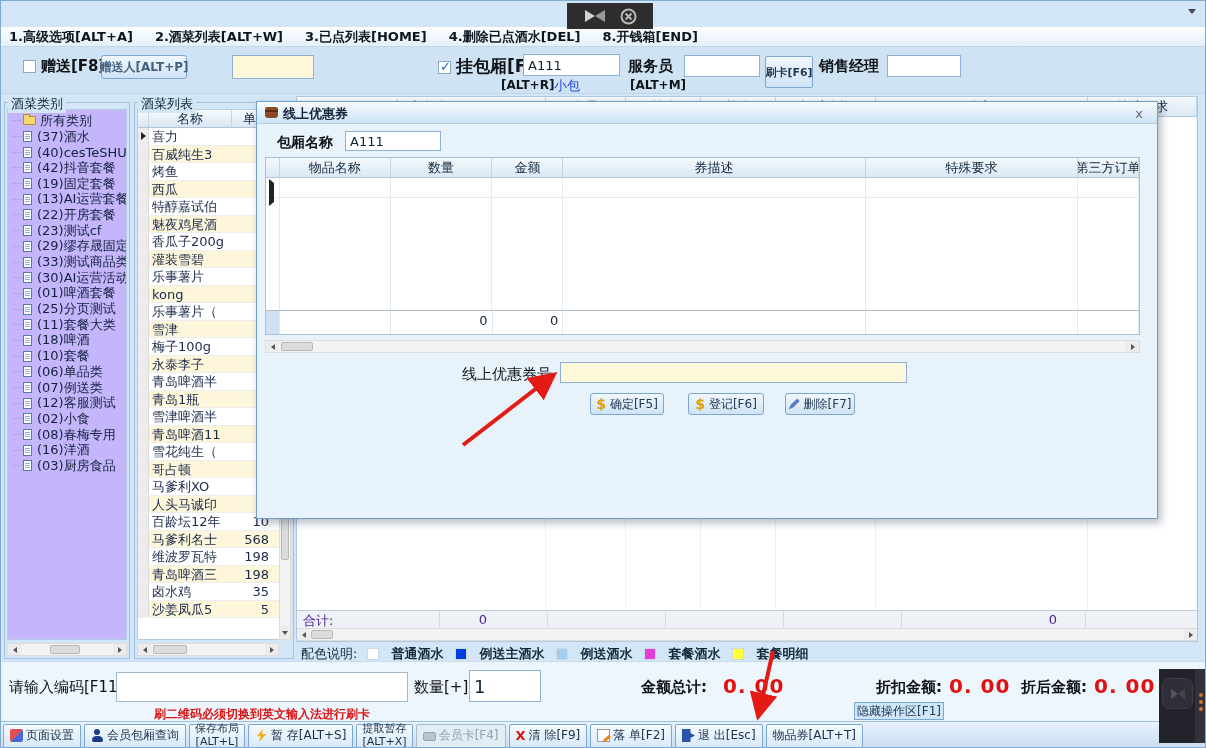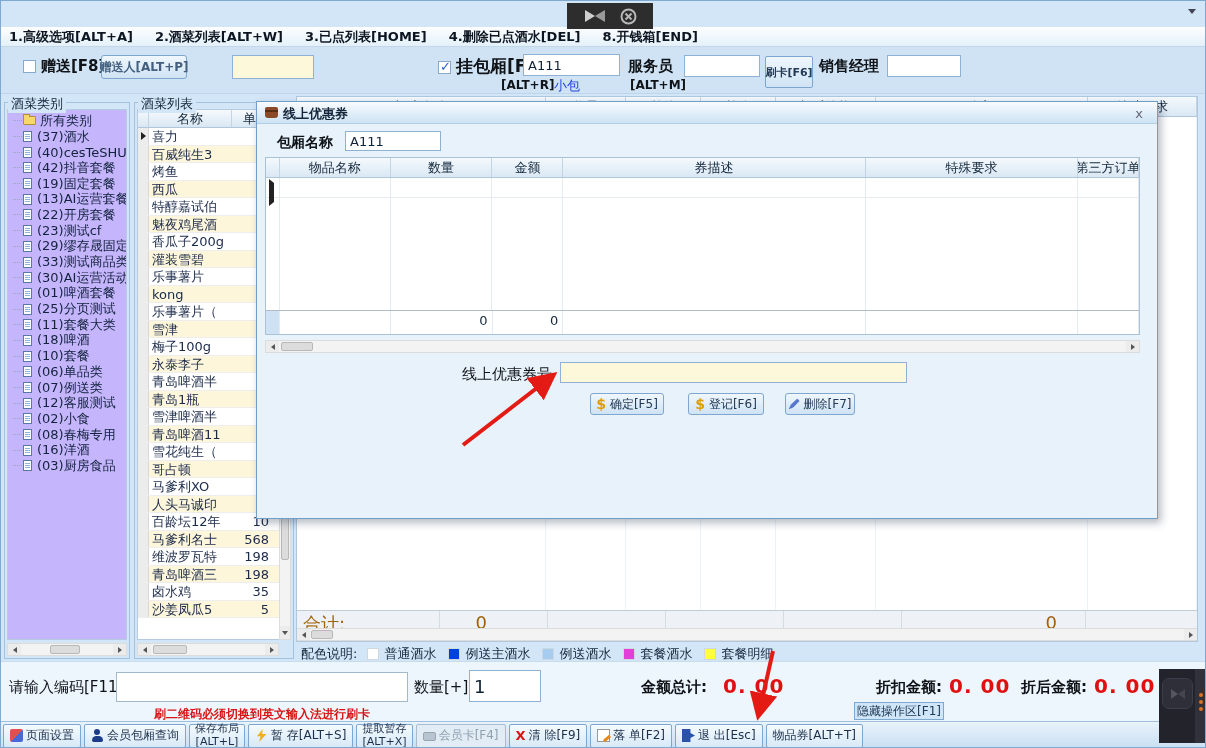--- a/index.html
+++ b/index.html
@@ -50,29 +50,29 @@
 .dish-sel{width:11px;background:#ececec;border-right:1px solid #d8d8d8;display:flex;align-items:center;justify-content:center;flex:none;}
 .dish-nm{width:83px;padding-left:3px;overflow:hidden;white-space:nowrap;line-height:17px;}
 .dish-pr{width:48px;text-align:right;padding-right:11px;line-height:17px;}
 .tri-sel{width:0;height:0;border-left:5px solid #222;border-top:4px solid transparent;border-bottom:4px solid transparent;}
 
 .ordergrid{position:absolute;left:295px;top:95px;width:902px;height:546px;background:#fff;border:1px solid #b0c8dd;}
 .og-header{display:flex;height:20px;background:linear-gradient(#f4f9fd,#dae8f4);border-bottom:1px solid #b0c6da;font-size:13px;color:#14283c;}
 .og-header .hc{display:flex;align-items:center;justify-content:center;border-right:1px solid #c4d4e2;overflow:hidden;white-space:nowrap;}
 .og-body{position:absolute;left:0;right:0;top:20px;bottom:31px;display:flex;}
 .og-body .bc{border-right:1px solid #edf2f7;height:100%;}
-.og-total{position:absolute;left:0;right:0;bottom:13px;height:18px;background:#eef2f7;border-top:1px solid #c2ccd6;font-size:18px;color:#a16207;}
+.og-total{position:absolute;left:0;right:0;bottom:13px;height:18px;background:#eef2f7;border-top:1px solid #c2ccd6;font-size:13px;color:#4c1d95;}
 .og-total .tl{position:absolute;left:6px;top:1px;}
 .og-total .z1{position:absolute;left:120px;width:70px;top:1px;text-align:right;}
 .og-total .z2{position:absolute;left:620px;width:140px;top:1px;text-align:right;}
 .og-total .dv{position:absolute;top:0;bottom:0;width:1px;background:#d4dce4;}
 
 .legend{position:absolute;left:295px;top:645px;width:902px;height:16px;display:flex;align-items:center;font-size:13px;color:#14283c;gap:10px;}
 .legend .sw{width:12px;height:12px;flex:none;border:1px solid #cfd8e0;}
-.legend .li{display:flex;align-items:center;gap:5px;}
+.legend .li{display:flex;align-items:center;gap:12px;font-weight:bold;}
 
 .dialog{position:absolute;left:255px;top:100px;width:902px;height:418px;background:#e7f2fb;border:1px solid #6f9fc8;box-shadow:3px 4px 8px rgba(10,30,60,.3);z-index:40;}
 .dlg-titlebar{position:absolute;top:0;left:0;right:0;height:22px;background:linear-gradient(#f8fbfe,#cde3f4);border-bottom:1px solid #b4cee4;}
 .dlg-title{position:absolute;left:26px;top:3px;font-size:13px;font-weight:bold;color:#16263a;}
 .purse-icon{position:absolute;left:8px;top:5px;width:13px;height:11px;background:#8a4a28;border-radius:2px 2px 3px 3px;}
 .purse-icon::before{content:"";position:absolute;top:3px;left:0;right:0;height:2px;background:#5a2c10;}
 .dlg-close{position:absolute;right:14px;top:4px;font-size:13px;color:#667;cursor:pointer;}
 .dlg-grid{position:absolute;left:8px;top:55px;width:875px;height:178px;background:#fff;border:1px solid #aac2d8;}
 .dg-header{display:flex;height:20px;background:linear-gradient(#f4f9fd,#dae8f4);border-bottom:1px solid #b0c6da;font-size:13px;color:#14283c;}
 .dg-header .hc{display:flex;align-items:center;justify-content:center;border-right:1px solid #c4d4e2;overflow:hidden;white-space:nowrap;}

